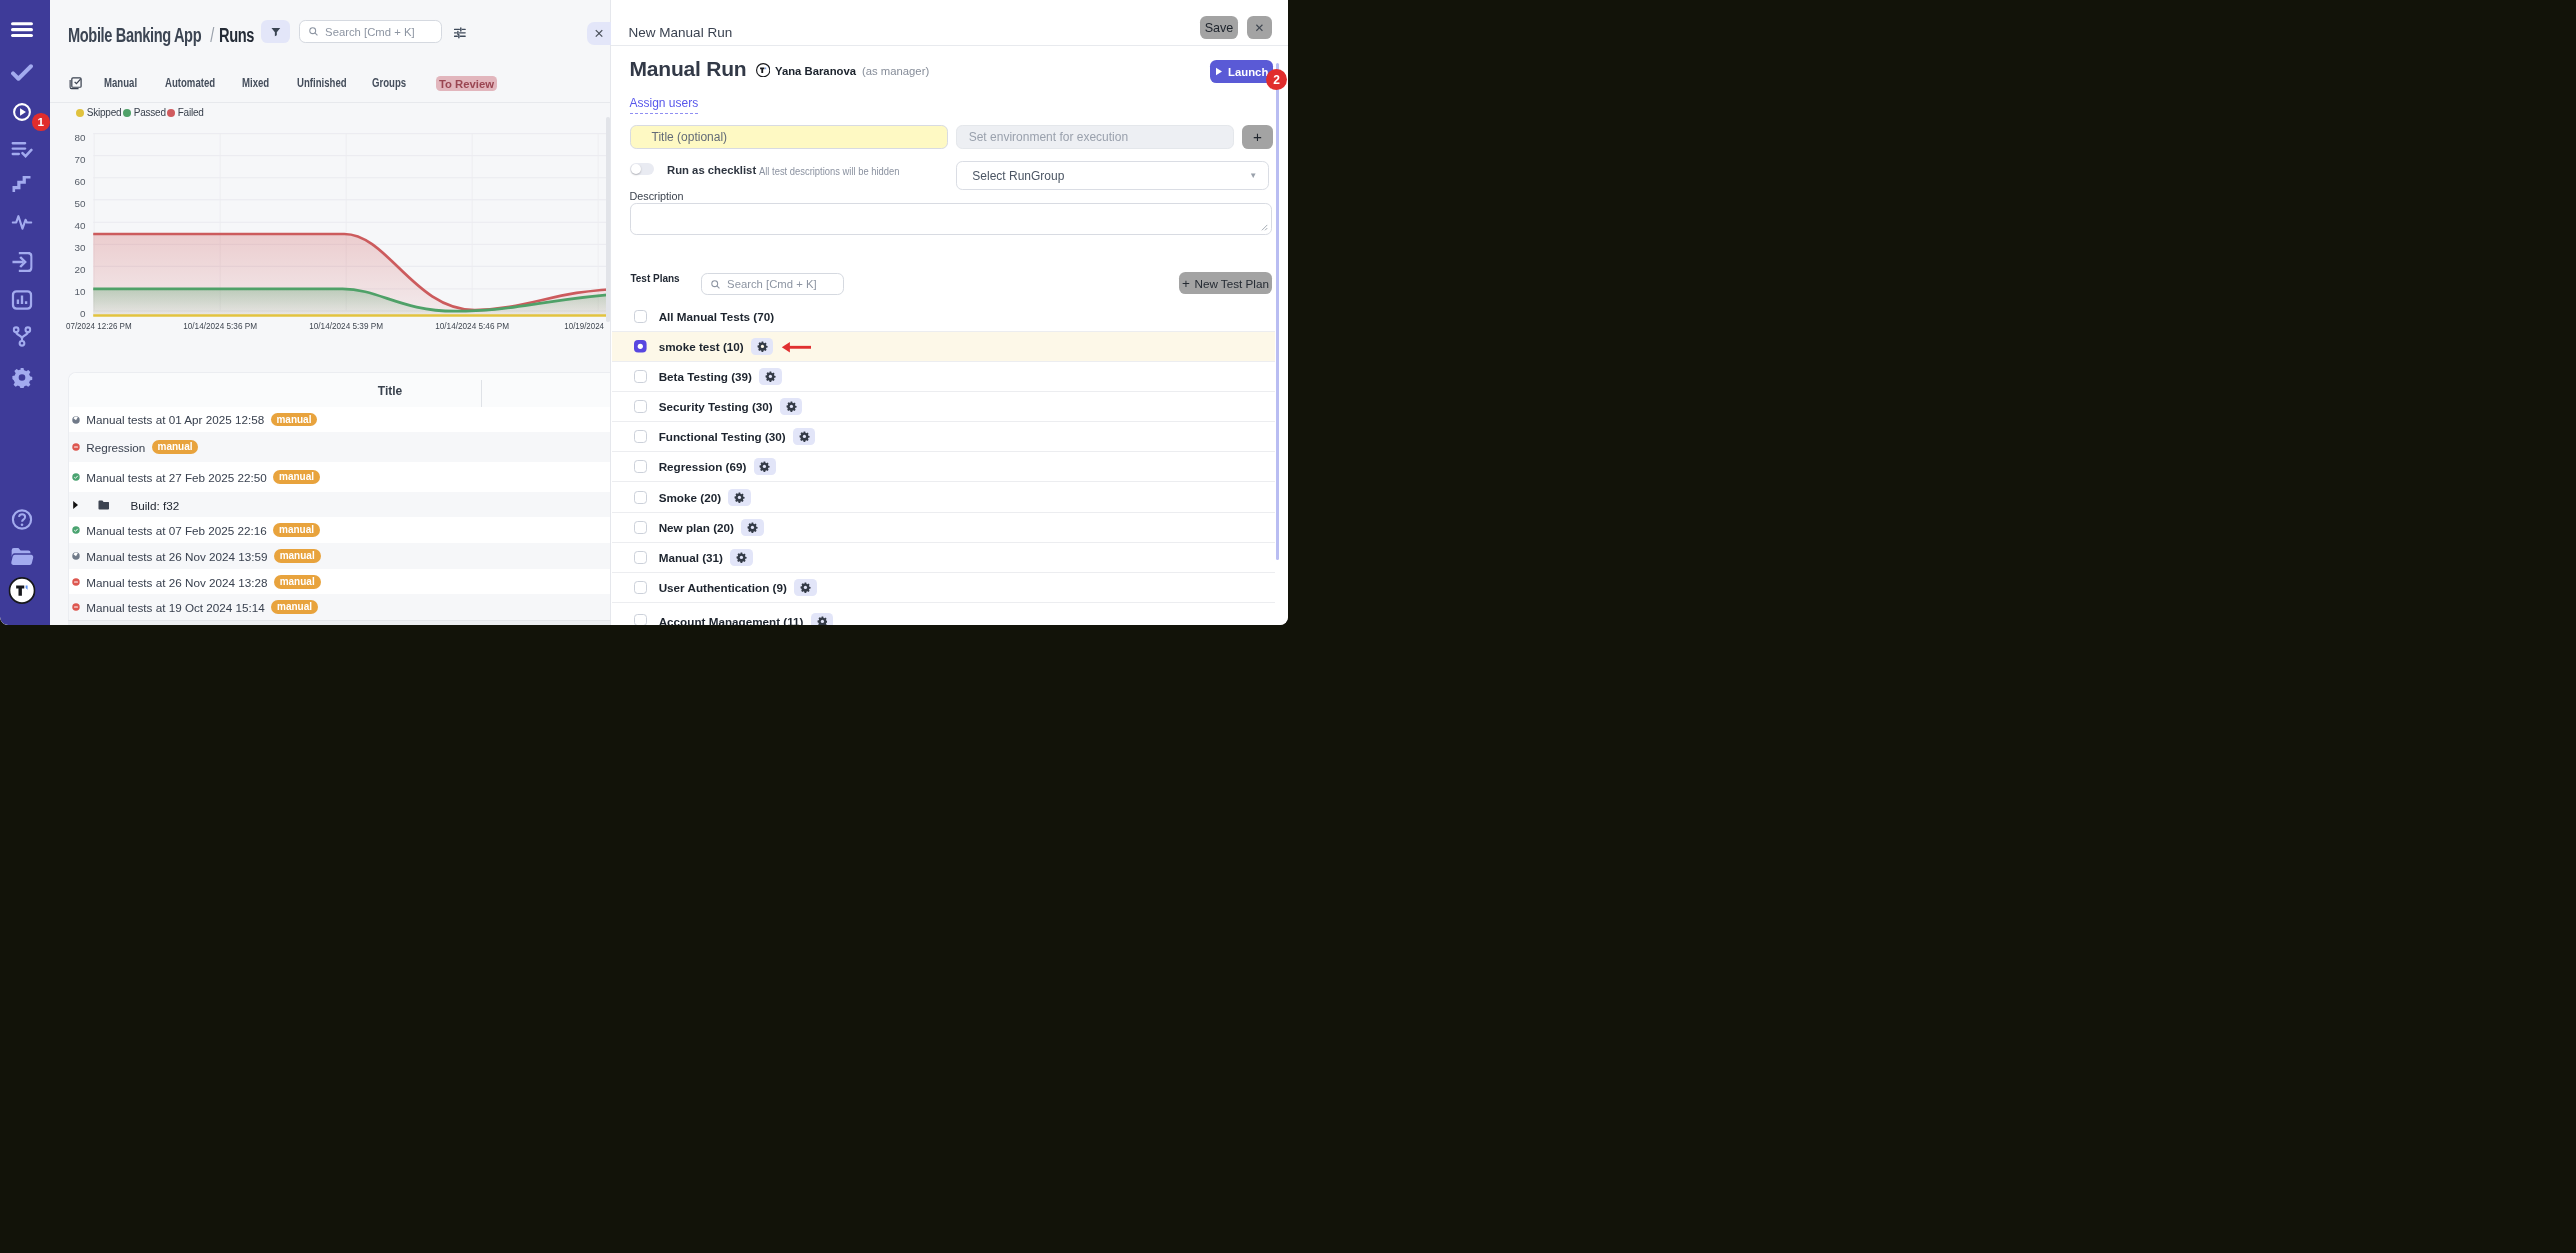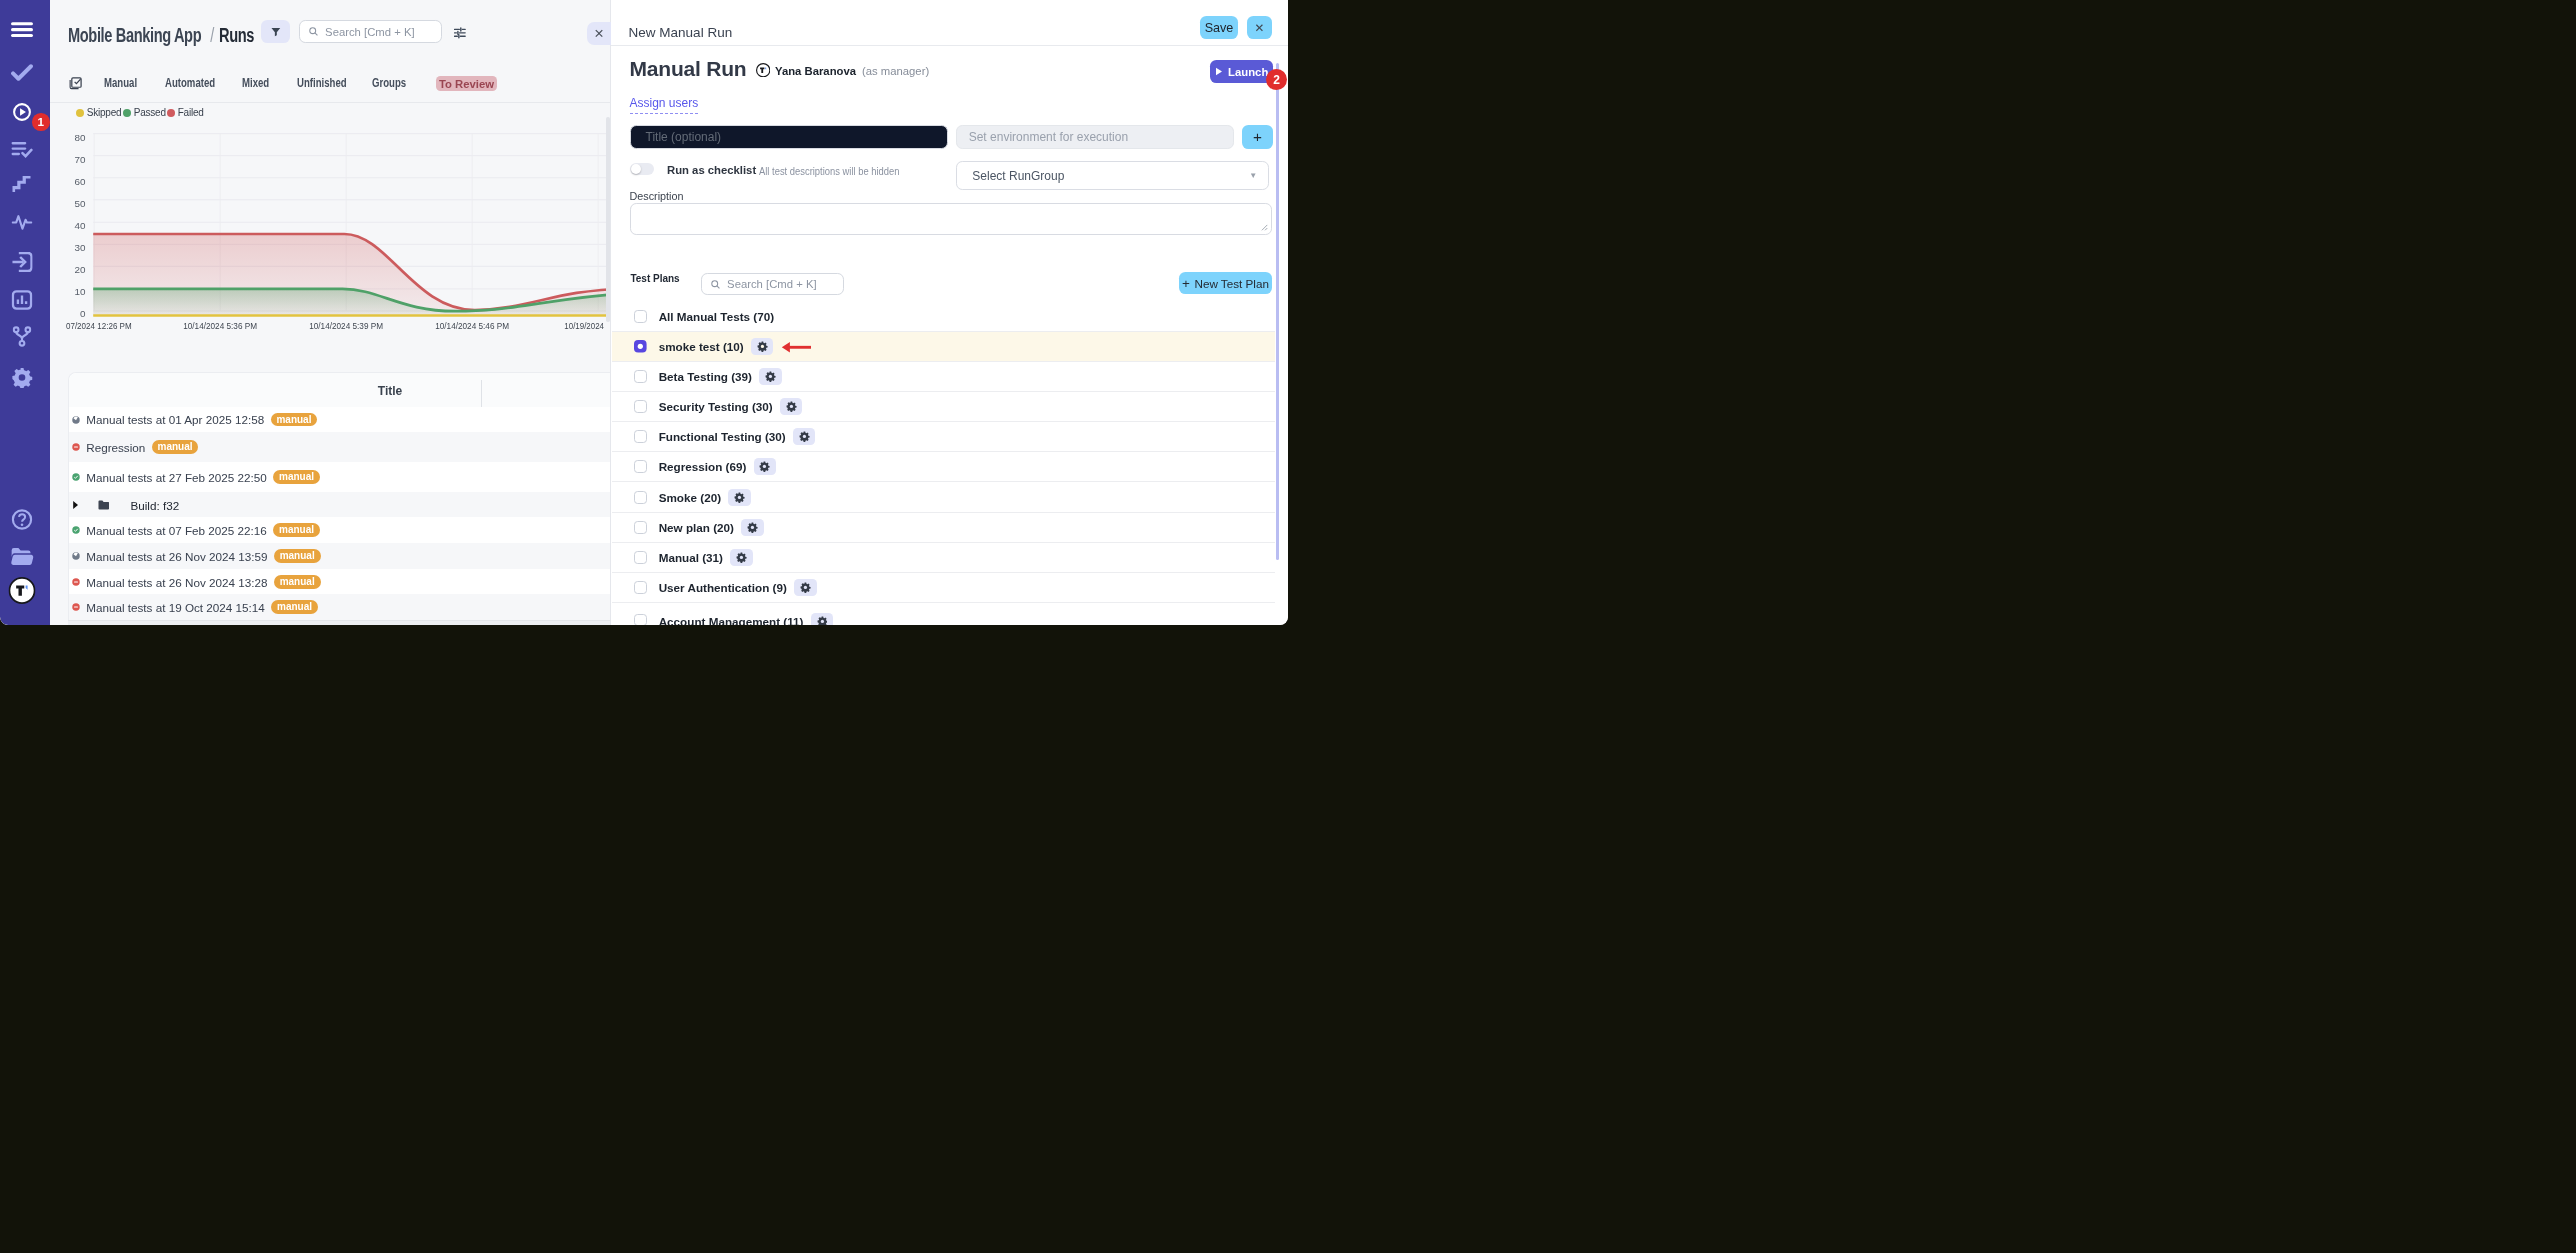--- a/index.html
+++ b/index.html
@@ -30,21 +30,21 @@
   .colline { position:absolute; left:412px; top:7.2px; width:0.9px; height:27px; background:#dfe2e7; }
   .trow { position:absolute; left:69px; width:593px; display:flex; align-items:center; padding-left:2.9px; font-size:11.7px; color:#39414f; background:#fff; }
   .trow.alt { background:#f6f7f9; }
   .sic { width:8px; height:8px; margin-right:6.3px; flex:none; }
   .badge { background:#e8a33d; color:#fff; font-size:10px; font-weight:bold; border-radius:7.2px; height:13.5px; line-height:13.5px; padding:0 5.9px; margin-left:6.3px; }
   .tfoot { position:absolute; left:68px; top:620px; width:585px; height:4.5px; background:#edeff2; border-top:0.9px solid #e4e6ea; }
   
   .drawer { position:absolute; left:610px; top:0; width:678px; height:625px; background:#fff; border-left:0.9px solid #e5e7ec; border-radius:0 0 8px 0; }
   .closetab { position:absolute; left:-24px; top:22px; width:24px; height:23px; background:#e3e6f9; border-radius:7.2px 0 0 7.2px; display:flex; align-items:center; justify-content:center; color:#4b515b; font-size:12.6px; }
   .dhead { position:absolute; left:17.6px; top:25px; font-size:13.5px; color:#3a4250; }
-  .btn-lav { background:#7dd3fc; border-radius:6.3px; display:flex; align-items:center; justify-content:center; color:#20262e; }
+  .btn-lav { background:#a3a3a3; border-radius:6.3px; display:flex; align-items:center; justify-content:center; color:#20262e; }
   .dtop-div { position:absolute; left:0; top:45px; width:100%; height:0.9px; background:#e8eaee; }
   .h1 { position:absolute; left:18.5px; top:57px; font-size:21px; font-weight:bold; color:#323947; letter-spacing:-0.2px; }
   .launch { position:absolute; left:599px; top:60px; width:63px; height:23px; background:#5a5ad6; border-radius:6.3px; display:flex; align-items:center; justify-content:center; color:#fff; font-size:11.3px; font-weight:bold; }
   .rbadge { position:absolute; background:#e12d2d; border-radius:50%; color:#fff; font-weight:bold; display:flex; align-items:center; justify-content:center; }
   .assign { position:absolute; left:18.5px; top:96px; font-size:12px; color:#5857eb; border-bottom:1.4px dashed #8f8ef2; padding-bottom:3.2px; }
   .inp { position:absolute; border-radius:6.3px; font-size:12px; display:flex; align-items:center; }
   .lbl { position:absolute; font-size:10.8px; color:#3c434e; }
   
   .tp-row { position:absolute; left:0.9px; width:663px; display:flex; align-items:center; border-bottom:0.9px solid #ecedf0; }
   .cb { width:12.6px; height:12.6px; border:1.4px solid #ccd1da; border-radius:3.6px; background:#fff; margin-left:22.5px; flex:none; }
@@ -299,21 +299,21 @@
         <path d="M19 9.5h2.2v4.8L19 12.2z" fill="#5b8ff2"></path>
       </svg>
     <div class="abs" style="left:164px;top:65px;font-size:11.3px;font-weight:bold;color:#1b222c;">Yana Baranova</div>
     <div class="abs" style="left:251px;top:65px;font-size:11.3px;color:#868d99;">(as manager)</div>
     <div class="launch"><svg width="8" height="9" viewBox="0 0 10 12" fill="#fff" style="margin-right:5.4px">
           <path d="M1 1l8 5-8 5z"></path>
         </svg>Launch</div>
     <div class="rbadge" style="left:655px;top:69px;width:21px;height:21px;font-size:12px;z-index:2;">2</div>
     <div class="assign">Assign users</div>
 
-    <div class="inp" style="left:18.5px;top:125px;width:318px;height:24px;background:#0f172a;border:0.9px solid #d8dbe2;color:#636b77;padding-left:15px;">Title (optional)</div>
+    <div class="inp" style="left:18.5px;top:125px;width:318px;height:24px;background:#fef9c3;border:0.9px solid #d8dbe2;color:#636b77;padding-left:21px;">Title (optional)</div>
     <div class="inp" style="left:345px;top:125px;width:278px;height:24px;background:#edeff3;border:0.9px solid #e4e7eb;color:#9aa1ad;padding-left:11.7px;">Set environment for execution</div>
     <div class="btn-lav" style="position:absolute;left:631px;top:125px;width:31px;height:24px;font-size:15.3px;font-weight:normal;">+</div>
 
     <div class="abs" style="left:18.5px;top:163px;width:24px;height:12px;background:#e9ebf2;border-radius:7.2px;">
         <span class="abs" style="left:1.4px;top:1.1px;width:10px;height:10px;background:#fff;border-radius:50%;box-shadow:0 0.9px 1.8px rgba(0,0,0,0.25);"></span>
       </div>
     <div class="abs" style="left:56px;top:164px;font-size:11.3px;font-weight:bold;color:#2e3540;">Run as checklist</div>
     <div class="abs" style="left:148px;top:165px;font-size:10.8px;color:#8b92a0;transform:scaleX(0.87);transform-origin:0 0;white-space:nowrap;">All test descriptions will be hidden</div>
     <div class="inp" style="left:345px;top:161px;width:313px;height:29px;background:#fff;border:0.9px solid #dadde4;color:#4b5563;padding-left:15.3px;font-size:12px;">Select RunGroup<span style="position:absolute;right:10.8px;color:#9aa1ab;font-size:8px;">▼</span></div>
     <div class="lbl" style="left:18.5px;top:190px;">Description</div>

